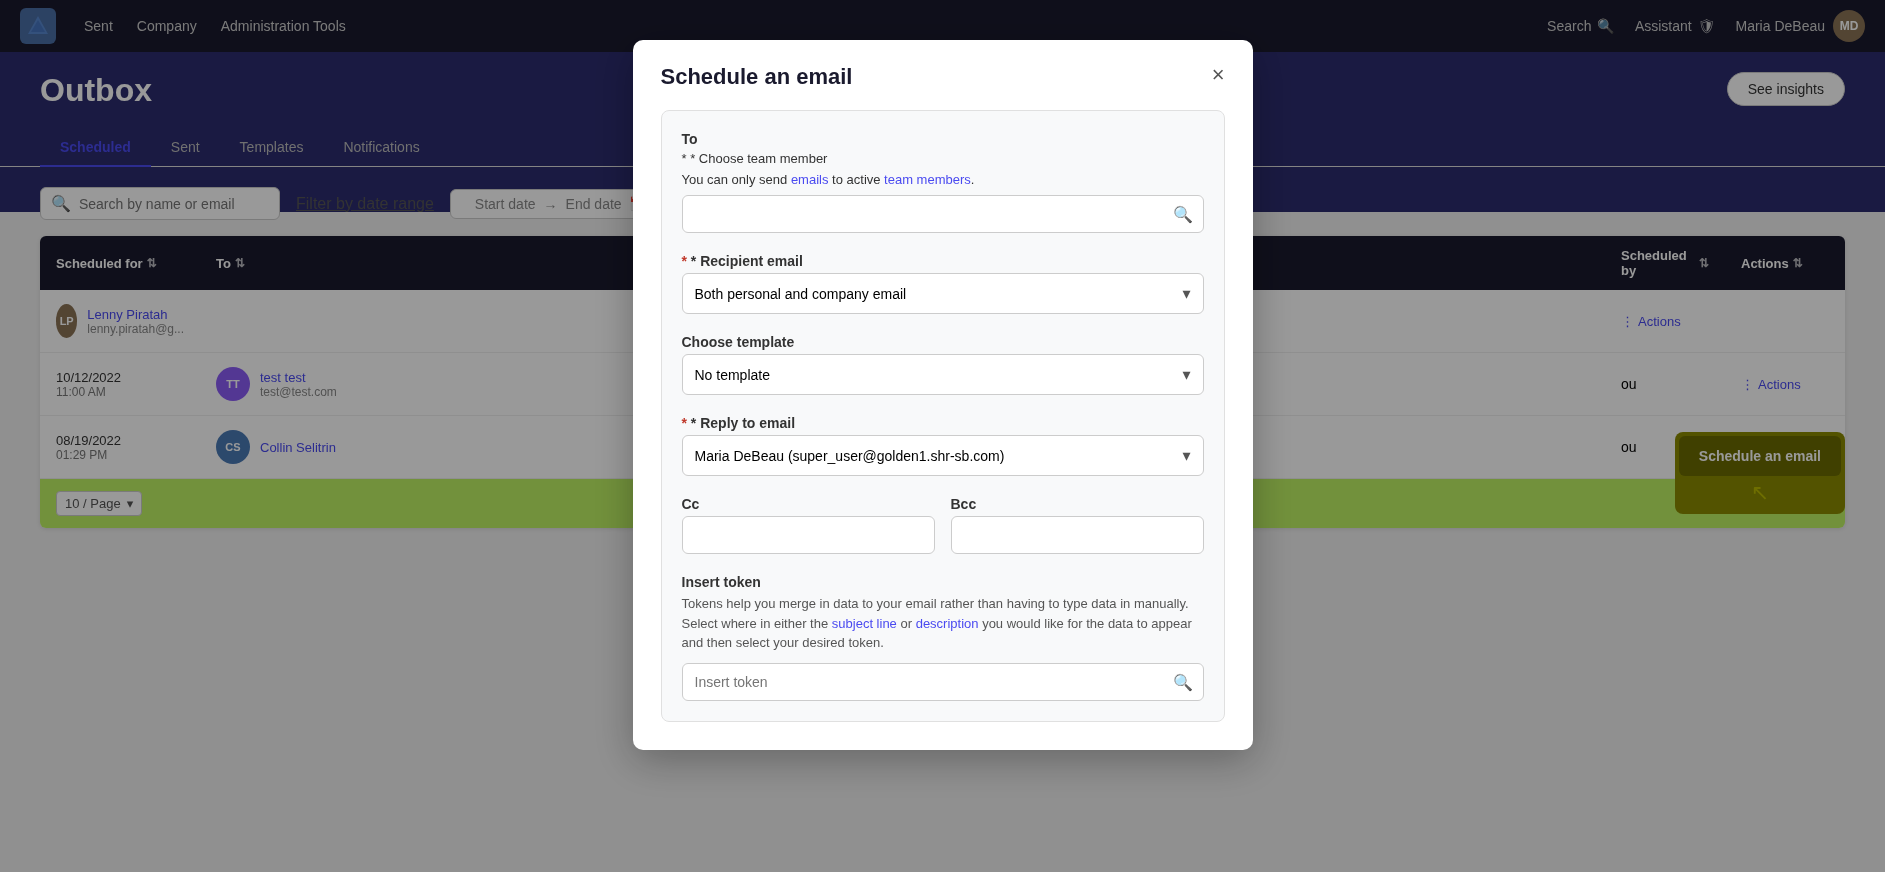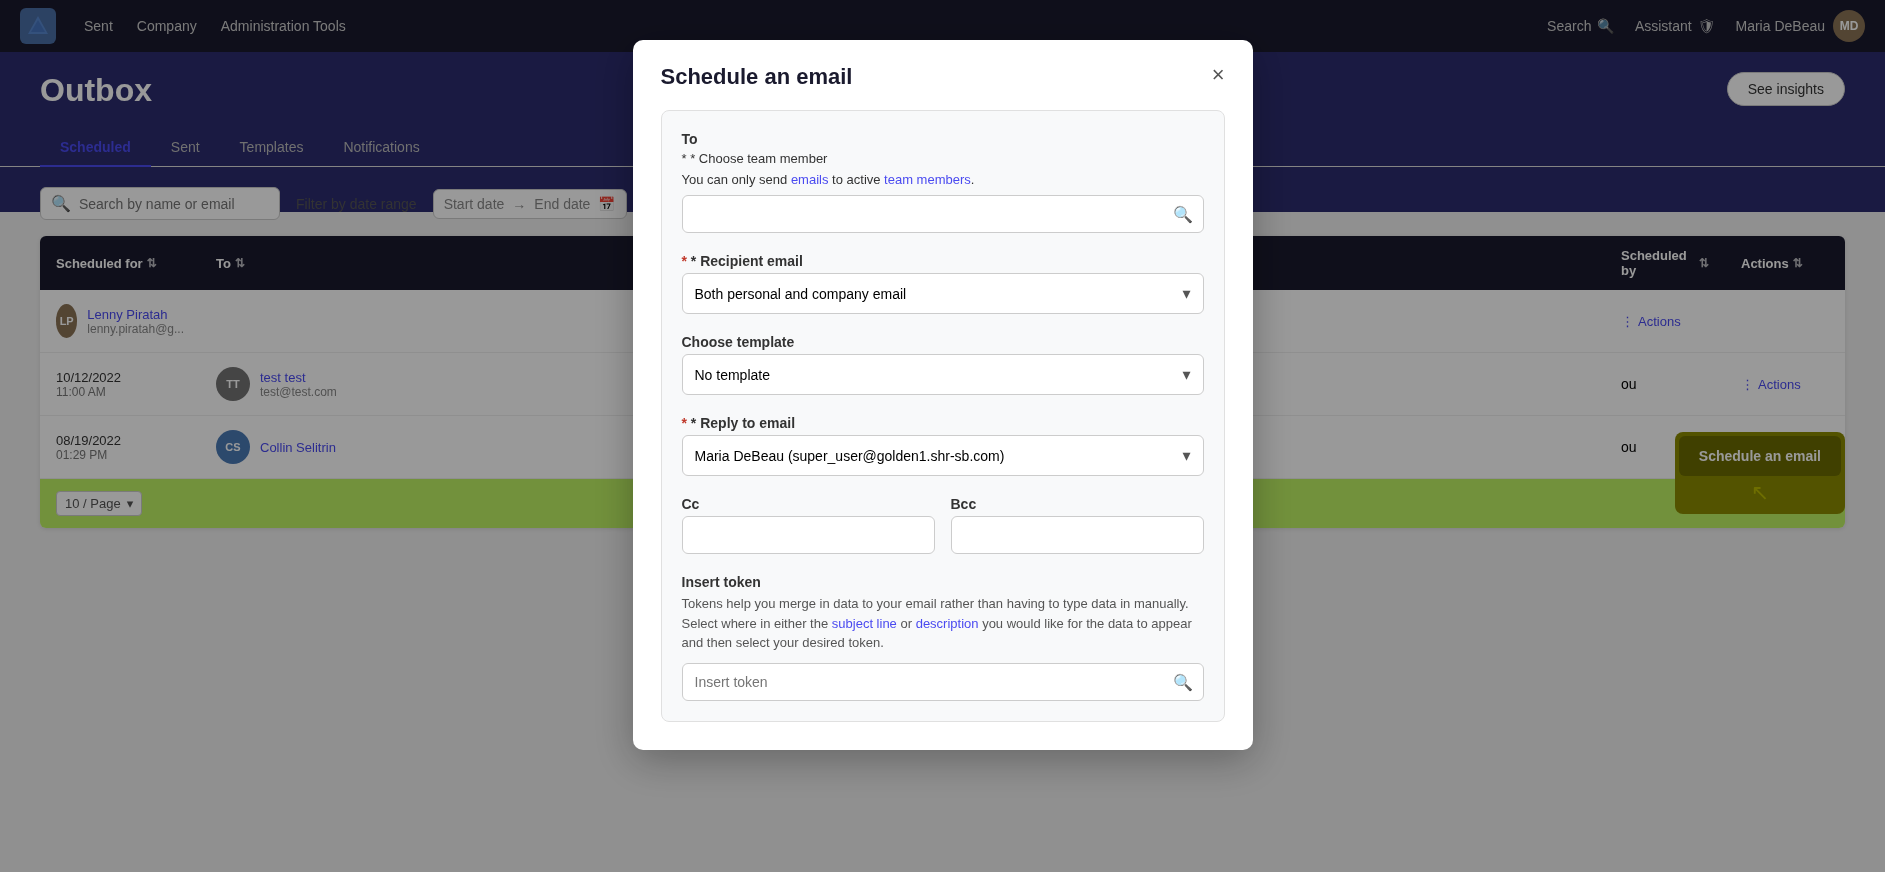--- a/index.html
+++ b/index.html
@@ -90,21 +90,21 @@
       background: transparent;
     }
 
     
     .filter-row {
       display: flex;
       align-items: center;
       gap: 16px;
       margin-bottom: 16px;
     }
-    .filter-label { font-size: 14px; color: #555; }
+    .filter-label { font-size: 16px; color: #555; text-decoration: underline; }
     .search-input-wrapper {
       display: flex;
       align-items: center;
       background: white;
       border: 1px solid #ccc;
       border-radius: 6px;
       padding: 6px 10px;
       gap: 8px;
       width: 240px;
     }
@@ -115,21 +115,21 @@
       color: #555;
       width: 100%;
       background: transparent;
     }
     .date-range-wrapper {
       display: flex;
       align-items: center;
       background: white;
       border: 1px solid #ccc;
       border-radius: 6px;
-      padding: 6px 10px;
+      padding: 6px 24px;
       gap: 8px;
       font-size: 14px;
       color: #888;
       cursor: pointer;
     }
 
     
     .table-container { background: white; border-radius: 6px; overflow: hidden; box-shadow: 0 1px 4px rgba(0,0,0,0.1); }
     .table-header-row {
       background: #1a1a2e;
@@ -309,21 +309,21 @@
     }
 
     .insert-token-section { }
     .insert-token-title { font-size: 14px; font-weight: 700; color: #333; margin-bottom: 4px; }
     .insert-token-desc { font-size: 13px; color: #555; margin-bottom: 10px; line-height: 1.5; }
     .insert-token-desc .link-text { color: #4a4af0; }
 
     .chevron-icon { font-size: 16px; color: #555; }
 
     
-    .avatar-tt { background: #737373; }
+    .avatar-tt { background: #8b5cf6; }
     .avatar-collin { background: #4a7ab5; }
 
     
     .sort-icon { opacity: 0.7; font-size: 12px; }
   </style>
 </head>
 <body>
 
 <nav class="top-nav">
   <div class="nav-logo">

